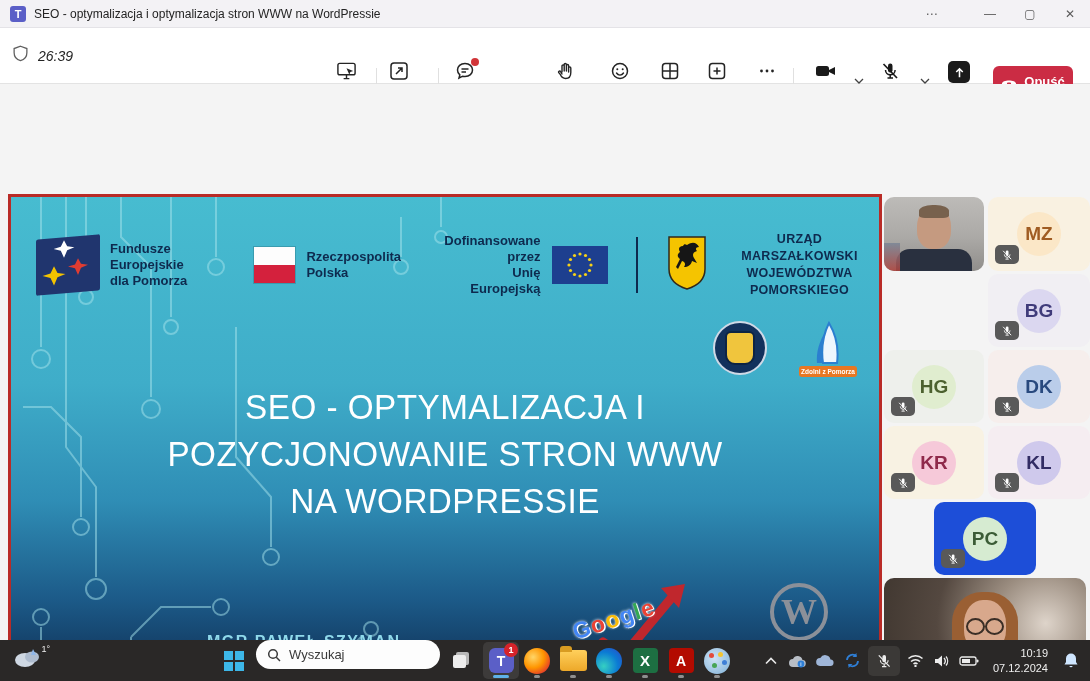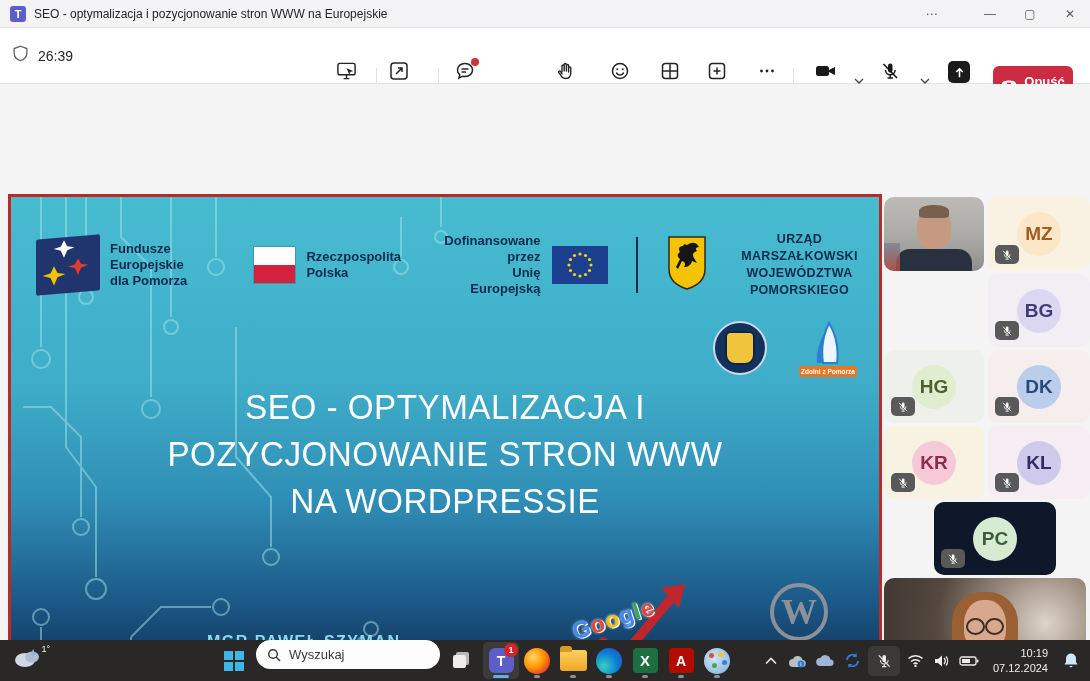--- a/index.html
+++ b/index.html
@@ -10,21 +10,21 @@
   .titlebar { position:absolute; top:0; left:0; width:1090px; height:28px; background:#f3f2f5; border-bottom:1px solid #e4e3e7; display:flex; align-items:center; }
   .titlebar .app-ico { width:16px; height:16px; margin-left:10px; border-radius:3px; background:#5b5fc7; color:#fff; font-size:11px; font-weight:bold; display:flex; align-items:center; justify-content:center; }
   .titlebar .t-text { margin-left:8px; font-size:12px; color:#242424; }
   .win-controls { position:absolute; right:0; top:0; height:28px; display:flex; }
   .win-btn { width:40px; height:28px; display:flex; align-items:center; justify-content:center; font-size:12px; color:#5a5a5a; cursor:default; }
   .win-btn.more { margin-right:18px; letter-spacing:1px; }
 
   
   .mtoolbar { position:absolute; top:28px; left:0; width:1090px; height:56px; background:#ffffff; border-bottom:1px solid #e3e3e3; }
   .timer-wrap { position:absolute; left:12px; top:16px; display:flex; align-items:center; gap:9px; }
-  .timer-text { font-size:14px; color:#242424; }
+  .timer-text { font-size:14px; color:#242424;font-style:italic; }
   .tb-btn { position:absolute; top:33px; width:52px; display:flex; flex-direction:column; align-items:center; gap:4px; cursor:default; }
   .tb-btn .lbl { font-size:10px; color:#424242; white-space:nowrap; }
   .tb-sep { position:absolute; top:40px; width:1px; height:26px; background:#e0e0e0; }
   .ico-badge { position:absolute; top:-3px; right:-4px; width:8px; height:8px; border-radius:50%; background:#d13438; }
   .osoby-row { display:flex; align-items:flex-start; gap:2px;margin-top:31px; }
   .osoby-count { font-size:11px; font-weight:bold; color:#242424; }
   .chev { position:absolute; top:42px; }
   .share-box { width:22px; height:22px; border-radius:5px; background:#1b1b1b; display:flex; align-items:center; justify-content:center; }
   .leave-btn { position:absolute; top:38px; left:993px; width:80px; height:31px; border:none; border-radius:6px; color:#fff; font-size:13px; font-weight:bold; display:flex; align-items:center; justify-content:center; gap:7px; font-family:inherit; }
 
@@ -115,21 +115,21 @@
   .clock { text-align:right; color:#efefef; font-size:11px; line-height:1.35; margin:0 8px 0 10px; }
   .bell { width:30px; height:41px; display:flex; align-items:center; justify-content:center; margin-right:4px; }
 </style>
 </head>
 <body>
 
 <div class="screen">
 
   <div class="titlebar">
     <div class="app-ico">T</div>
-    <div class="t-text">SEO - optymalizacja i pozycjonowanie stron WWW na Europejskie</div>
+    <div class="t-text">SEO - optymalizacja i optymalizacja stron WWW na WordPressie</div>
     <div class="win-controls">
       <div class="win-btn more">⋯</div>
       <div class="win-btn">—</div>
       <div class="win-btn">▢</div>
       <div class="win-btn">✕</div>
     </div>
   </div>
 
   <div class="mtoolbar">
     <div class="timer-wrap">
@@ -455,21 +455,21 @@
       <div class="avatar" style="background-color: rgb(207, 201, 236); color: rgb(50, 44, 100);">KL</div>
       <div class="mic-badge">
           <svg width="12" height="12" viewBox="0 0 20 20">
             <rect x="8" y="2.5" width="4.5" height="9" rx="2.2" fill="#fff"></rect>
             <path d="M5.5 9 a4.8 4.8 0 0 0 9.6 0 M10.2 14 v2.5 M7.5 17 h5.5" fill="none" stroke="#fff" stroke-width="1.4"></path>
             <path d="M3.5 3 L17 17" stroke="#fff" stroke-width="1.6"></path>
           </svg>
         </div>
     </div>
 
-    <div class="tile" style="left: 934px; top: 418px; width: 122px; height: 73px; background: #0f172a;">
+    <div class="tile" style="left: 934px; top: 418px; width: 102px; height: 73px; background: #1d4ed8;">
       <div class="avatar" style="background-color: rgb(214, 235, 209); color: rgb(59, 92, 54);">PC</div>
       <div class="mic-badge">
           <svg width="12" height="12" viewBox="0 0 20 20">
             <rect x="8" y="2.5" width="4.5" height="9" rx="2.2" fill="#fff"></rect>
             <path d="M5.5 9 a4.8 4.8 0 0 0 9.6 0 M10.2 14 v2.5 M7.5 17 h5.5" fill="none" stroke="#fff" stroke-width="1.4"></path>
             <path d="M3.5 3 L17 17" stroke="#fff" stroke-width="1.6"></path>
           </svg>
         </div>
     </div>
 

